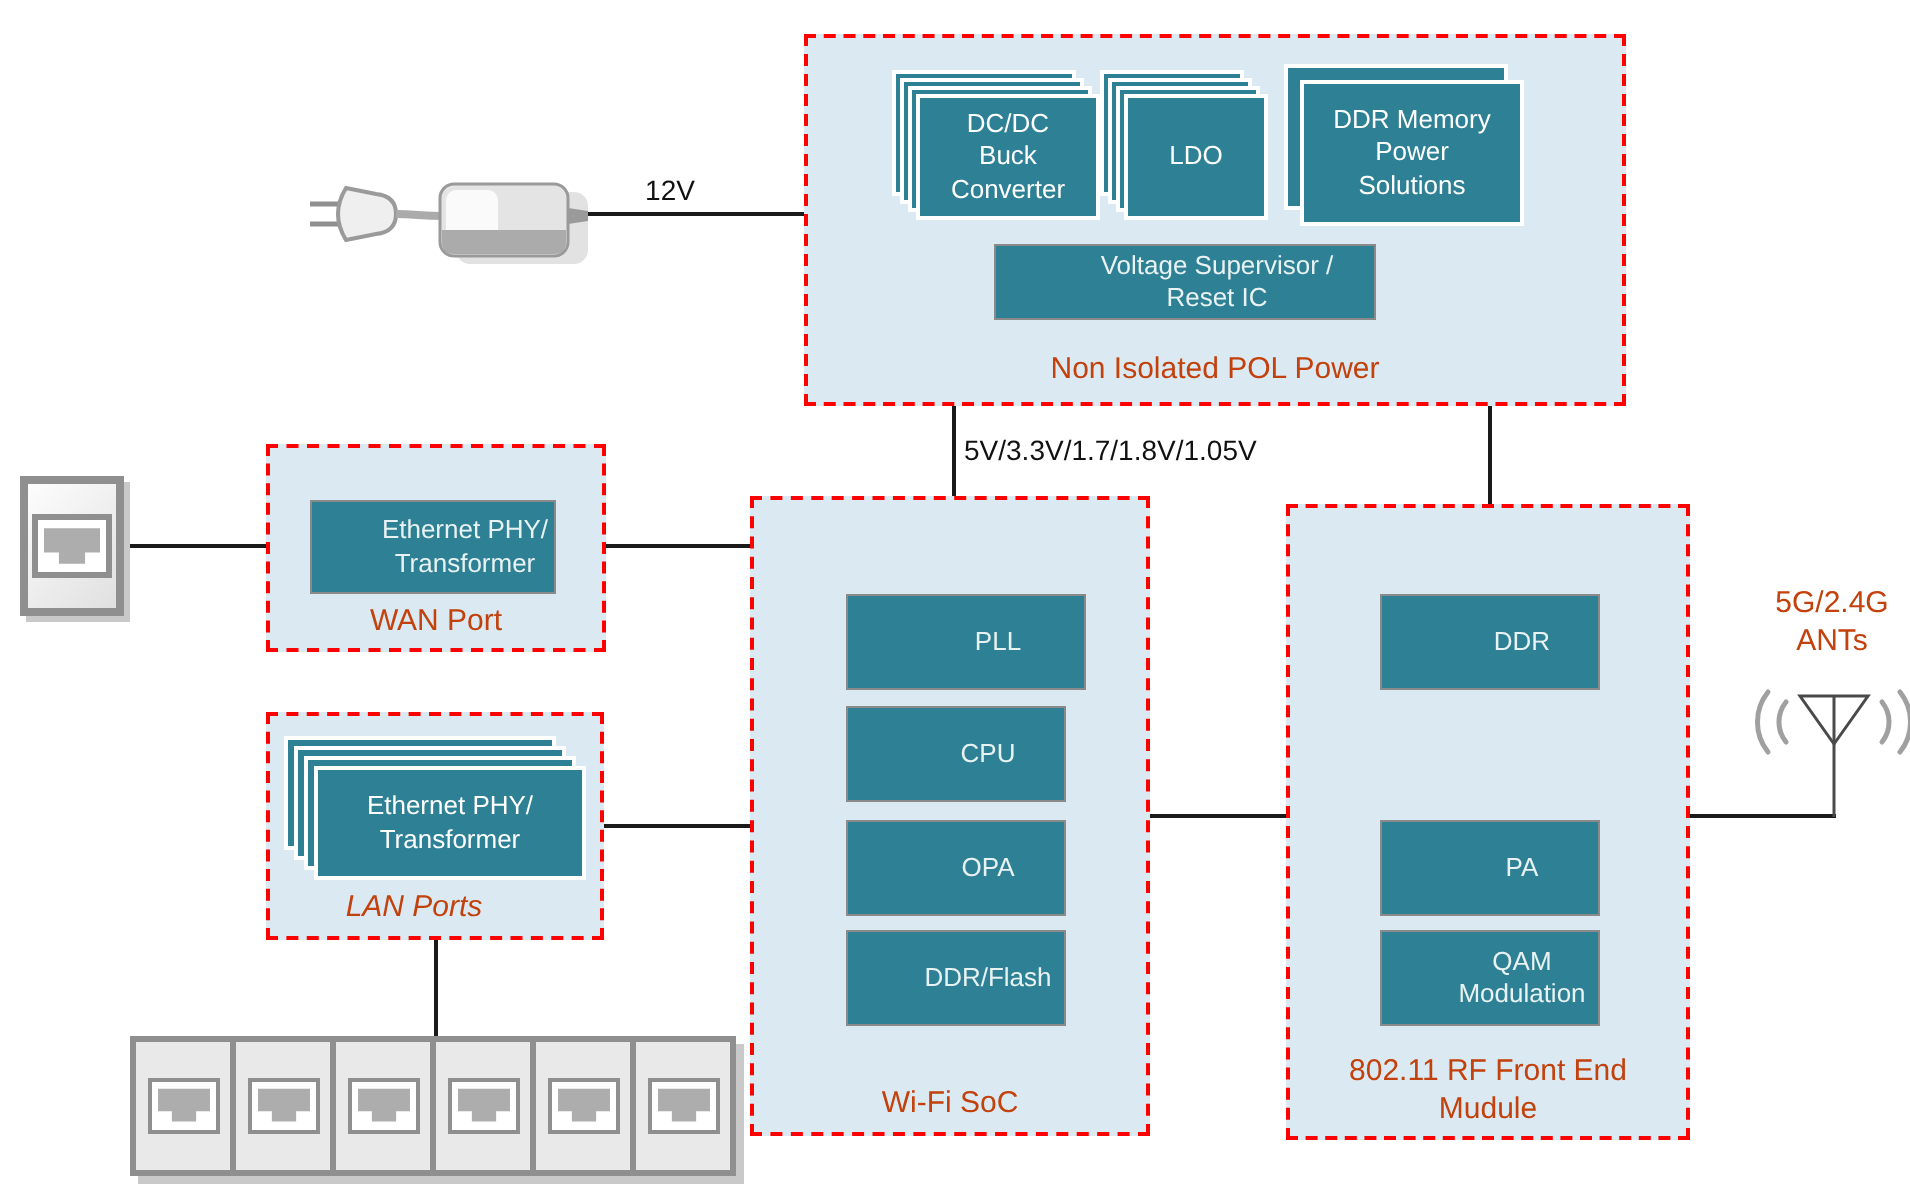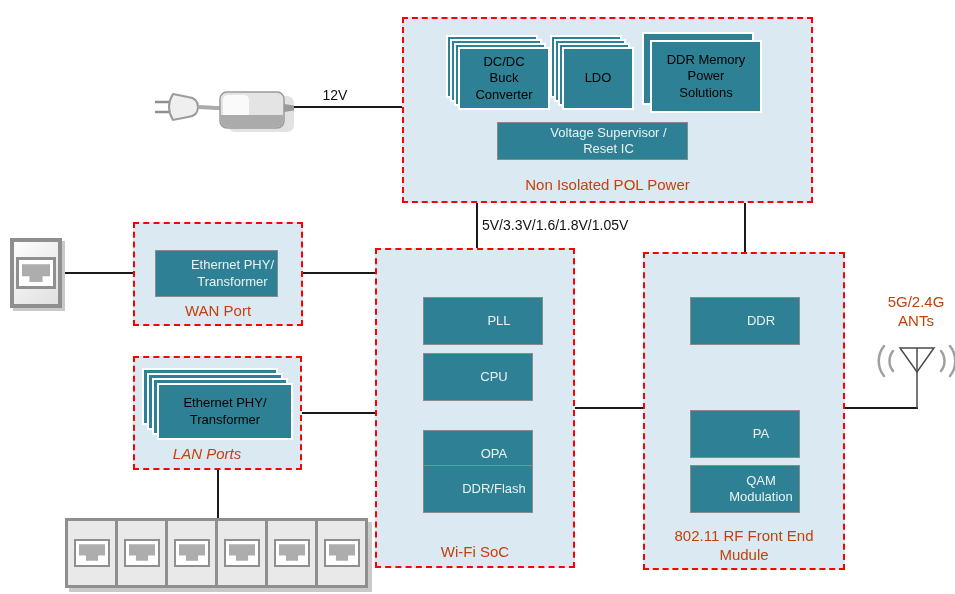--- a/index.html
+++ b/index.html
@@ -17,21 +17,21 @@
     display:flex;align-items:center;justify-content:center;text-align:center;
     white-space:pre-line;
     padding-left:32px;
   }
   .stack{position:absolute;}
   .stack .layer{
     position:absolute;background:#2E8195;border:2px solid #ffffff;
     box-sizing:border-box;width:var(--w);height:var(--h);
   }
   .stack .layer.main{
-    color:#000000;font-size:13px;line-height:1.25;display:flex;
+    color:#ffffff;font-size:13px;line-height:1.25;display:flex;
     align-items:center;justify-content:center;text-align:center;white-space:pre-line;
   }
   .caption{
     position:absolute;color:#c2410c;font-size:15px;text-align:center;
     white-space:pre-line;line-height:1.25;
   }
   .wirelabel{position:absolute;color:#111;font-size:14px;}
   .wire{position:absolute;background:#1a1a1a;}
   .wire.h{height:1.5px;}
   .wire.v{width:1.5px;}
@@ -110,21 +110,21 @@
     <div class="layer main" style="left:8px;top:8px;">DDR Memory
 Power
 Solutions</div>
   </div>
 
   <div class="tealbox" style="left:497px;top:122px;width:191px;height:38px;">Voltage Supervisor /
 Reset IC</div>
 
   <div class="caption" style="left:402px;top:176px;width:411px;">Non Isolated POL Power</div>
 
-  <div class="wirelabel" style="left:482px;top:217px;">5V/3.3V/1.6/1.8V/1.05V</div>
+  <div class="wirelabel" style="left:482px;top:217px;">5V/3.3V/1.7/1.8V/1.05V</div>
 
   <div class="jack">
     <div class="socket">
       <svg width="28" height="19" viewBox="0 0 30 20">
         <polygon points="0,0 30,0 30,13 22,13 22,19 8,19 8,13 0,13" fill="#ADADAD"></polygon>
       </svg>
     </div>
   </div>
 
   <div class="panel" style="left:133px;top:222px;width:170px;height:104px;"></div>
@@ -183,21 +183,21 @@
         <svg width="26" height="18" viewBox="0 0 30 20">
             <polygon points="0,0 30,0 30,13 22,13 22,19 8,19 8,13 0,13" fill="#ADADAD"></polygon>
           </svg>
       </div>
     </div>
   </div>
 
   <div class="panel" style="left:375px;top:248px;width:200px;height:320px;"></div>
   <div class="tealbox" style="left:423px;top:297px;width:120px;height:48px;">PLL</div>
   <div class="tealbox" style="left:423px;top:353px;width:110px;height:48px;">CPU</div>
-  <div class="tealbox" style="left:423px;top:410px;width:110px;height:48px;margin-top:20px;">OPA</div>
+  <div class="tealbox" style="left:423px;top:410px;width:110px;height:48px;">OPA</div>
   <div class="tealbox" style="left:423px;top:465px;width:110px;height:48px;">DDR/Flash</div>
   <div class="caption" style="left:375px;top:543px;width:200px;">Wi-Fi SoC</div>
 
   <div class="panel" style="left:643px;top:252px;width:202px;height:318px;"></div>
   <div class="tealbox" style="left:690px;top:297px;width:110px;height:48px;">DDR</div>
   <div class="tealbox" style="left:690px;top:410px;width:110px;height:48px;">PA</div>
   <div class="tealbox" style="left:690px;top:465px;width:110px;height:48px;">QAM
 Modulation</div>
   <div class="caption" style="left:643px;top:527px;width:202px;">802.11 RF Front End
 Mudule</div>

